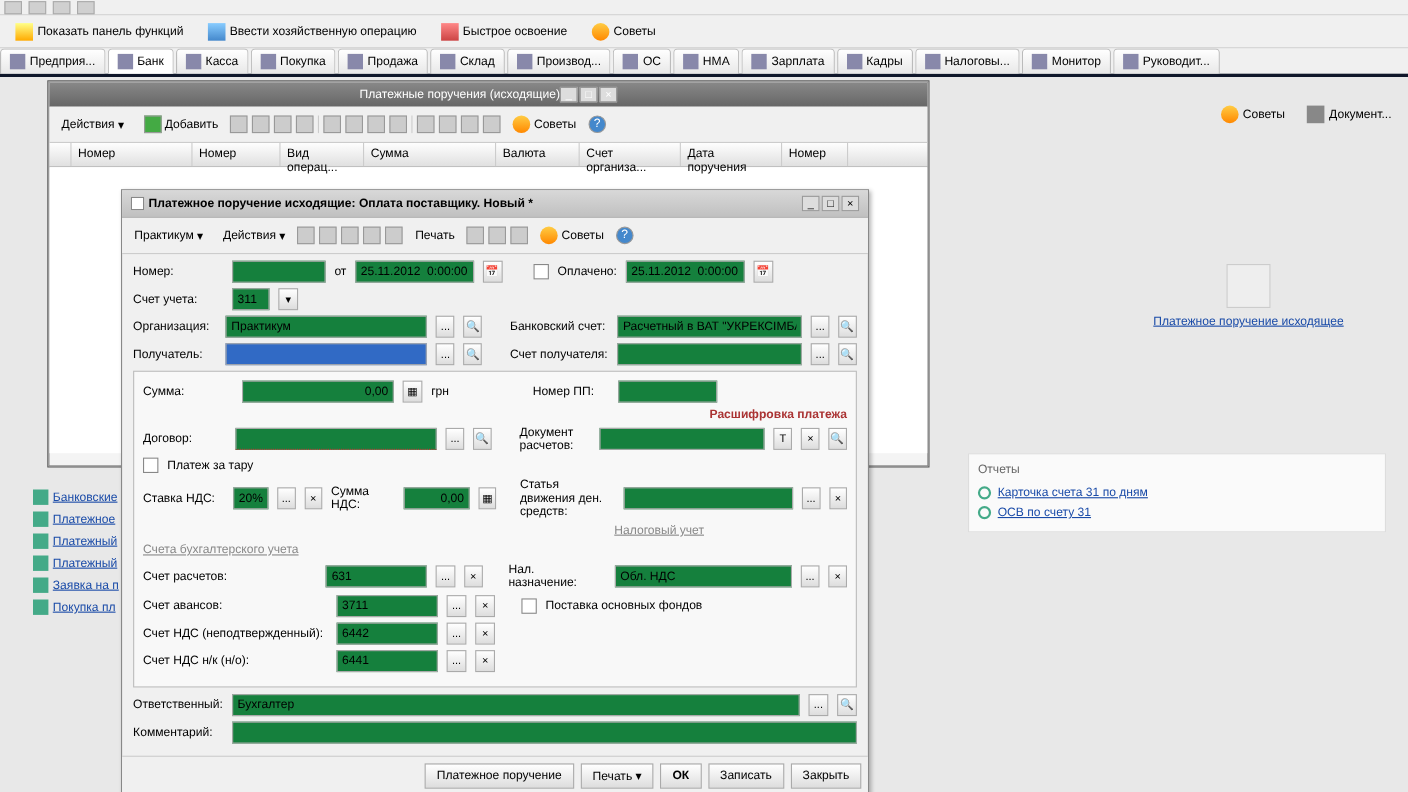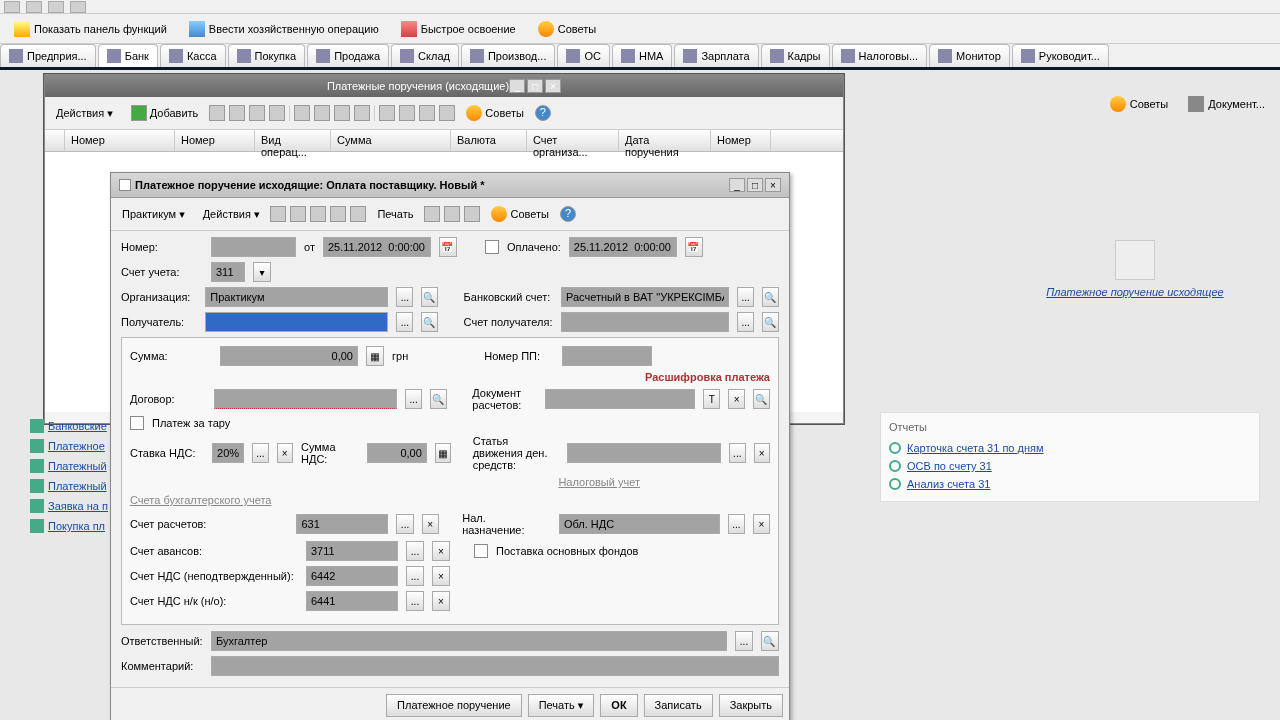--- a/index.html
+++ b/index.html
@@ -29,38 +29,38 @@
 .grid-header{background:linear-gradient(#fefefe,#e0e0e0);border-bottom:1px solid #bbb;display:flex;height:22px;}
 .gh-cell{border-right:1px solid #ccc;padding:4px 6px;font-size:11px;}
 .grid-body{background:#fff;height:260px;}
 .form-window{position:absolute;left:110px;top:172px;width:680px;background:#f0f0f0;border:1px solid #888;box-shadow:2px 2px 4px rgba(0,0,0,.3);z-index:10;}
 .form-title{background:linear-gradient(#d8d8d8,#c0c0c0);padding:5px 8px;display:flex;align-items:center;justify-content:space-between;border-bottom:1px solid #999;}
 .form-title-text{font-weight:bold;font-size:12px;display:flex;align-items:center;gap:4px;}
 .form-toolbar{background:#f0f0f0;padding:4px;display:flex;align-items:center;gap:4px;border-bottom:1px solid #ccc;}
 .form-body{padding:6px 10px;}
 .frow{display:flex;align-items:center;gap:8px;margin-bottom:5px;}
 .flabel{width:82px;font-size:11px;}
-.finput{border:1px solid #aaa;background:#a3a3a3;height:20px;padding:2px 4px;font-size:11px;}
+.finput{border:1px solid #aaa;background:#15803d;height:20px;padding:2px 4px;font-size:11px;}
 .finput.sel{background:#316ac5;color:#fff;}
 .fbtn{width:18px;height:20px;border:1px solid #aaa;background:linear-gradient(#fff,#ddd);display:flex;align-items:center;justify-content:center;font-size:10px;cursor:pointer;}
 .fcheck{width:14px;height:14px;border:1px solid #888;background:#fff;}
 .tabs{display:flex;gap:2px;margin-top:4px;}
 .tab{padding:4px 12px;border:1px solid #bbb;border-bottom:none;border-radius:4px 4px 0 0;background:linear-gradient(#fff,#eee);cursor:pointer;font-size:11px;}
 .tab.active{background:#fff;}
 .tab-content{border:1px solid #bbb;padding:8px;background:#f8f8f8;}
 .section-title{font-weight:bold;color:#a33;font-size:11px;margin:4px 0;text-align:right;}
 .section-title2{color:#888;text-decoration:underline;font-size:11px;margin:6px 0;}
 .form-footer{background:#f0f0f0;border-top:1px solid #ccc;padding:6px;display:flex;justify-content:flex-end;gap:6px;}
 .fbtn-txt{padding:4px 10px;border:1px solid #aaa;background:linear-gradient(#fff,#ddd);cursor:pointer;font-size:11px;}
-.side-panel{position:absolute;left:30px;top:416px;width:110px;}
+.side-panel{position:absolute;left:30px;top:442px;width:110px;}
 .side-link{color:#1a4ba8;text-decoration:underline;padding:3px 0;display:flex;align-items:center;gap:4px;cursor:pointer;font-size:11px;}
 .side-ico{width:14px;height:14px;background:#4a8;}
 .right-panel{position:absolute;right:20px;top:240px;width:250px;}
 .rp-icon{width:40px;height:40px;background:#eee;border:1px solid #ccc;margin:0 auto 6px;}
-.rp-link{color:#1a4ba8;text-decoration:underline;text-align:center;display:block;margin-bottom:2px;font-style:italic;}
+.rp-link{color:#1a4ba8;text-decoration:underline;text-align:center;display:block;margin-bottom:2px;}
 .reports-box{position:absolute;right:20px;top:412px;width:380px;border:1px solid #ddd;background:#fafafa;padding:8px;}
 .reports-title{font-size:11px;color:#666;margin-bottom:6px;}
 .report-link{color:#1a4ba8;text-decoration:underline;display:flex;align-items:center;gap:6px;padding:3px 0;cursor:pointer;}
 .ring{width:12px;height:12px;border:2px solid #4a8;border-radius:50%;}
 .separator{width:1px;height:16px;background:#ccc;}
 </style>
 </head>
 <body>
 
 <div class="main-toolbar">
@@ -389,15 +389,14 @@
 <div class="right-panel">
   <div class="rp-icon"></div>
   <span class="rp-link">Платежное поручение исходящее</span>
 </div>
 
 <div class="reports-box">
   <div class="reports-title">Отчеты</div>
   <div id="reportlinks">
       <div class="report-link"><span class="ring"></span>Карточка счета 31 по дням</div>
       <div class="report-link"><span class="ring"></span>ОСВ по счету 31</div>
-      <div class="report-link"><span class="ring"></span>Анализ счета 31</div>
     </div>
 </div>
 
 </body></html>

